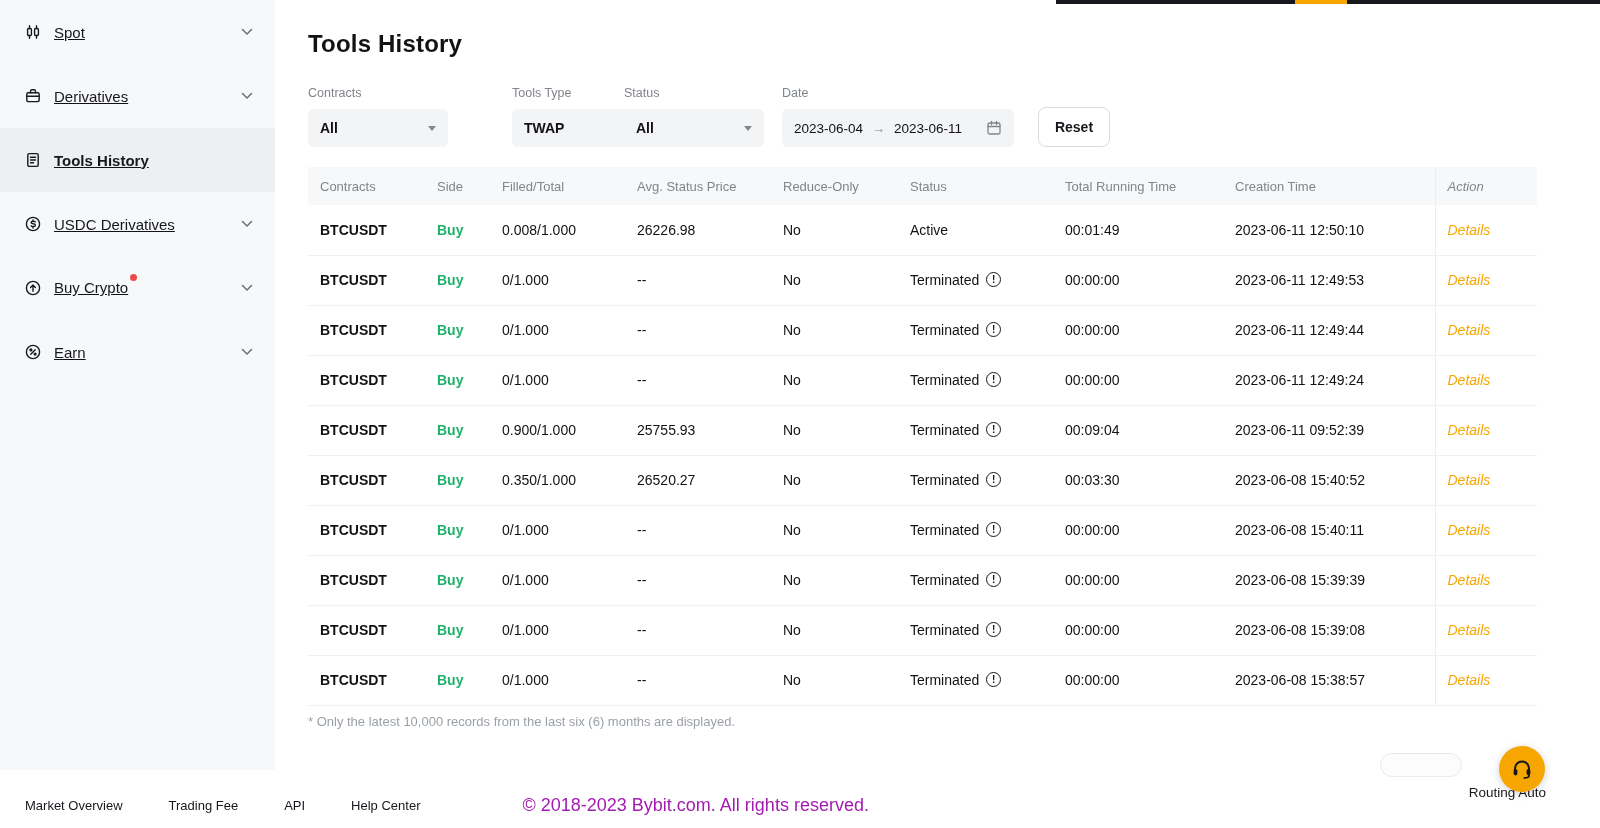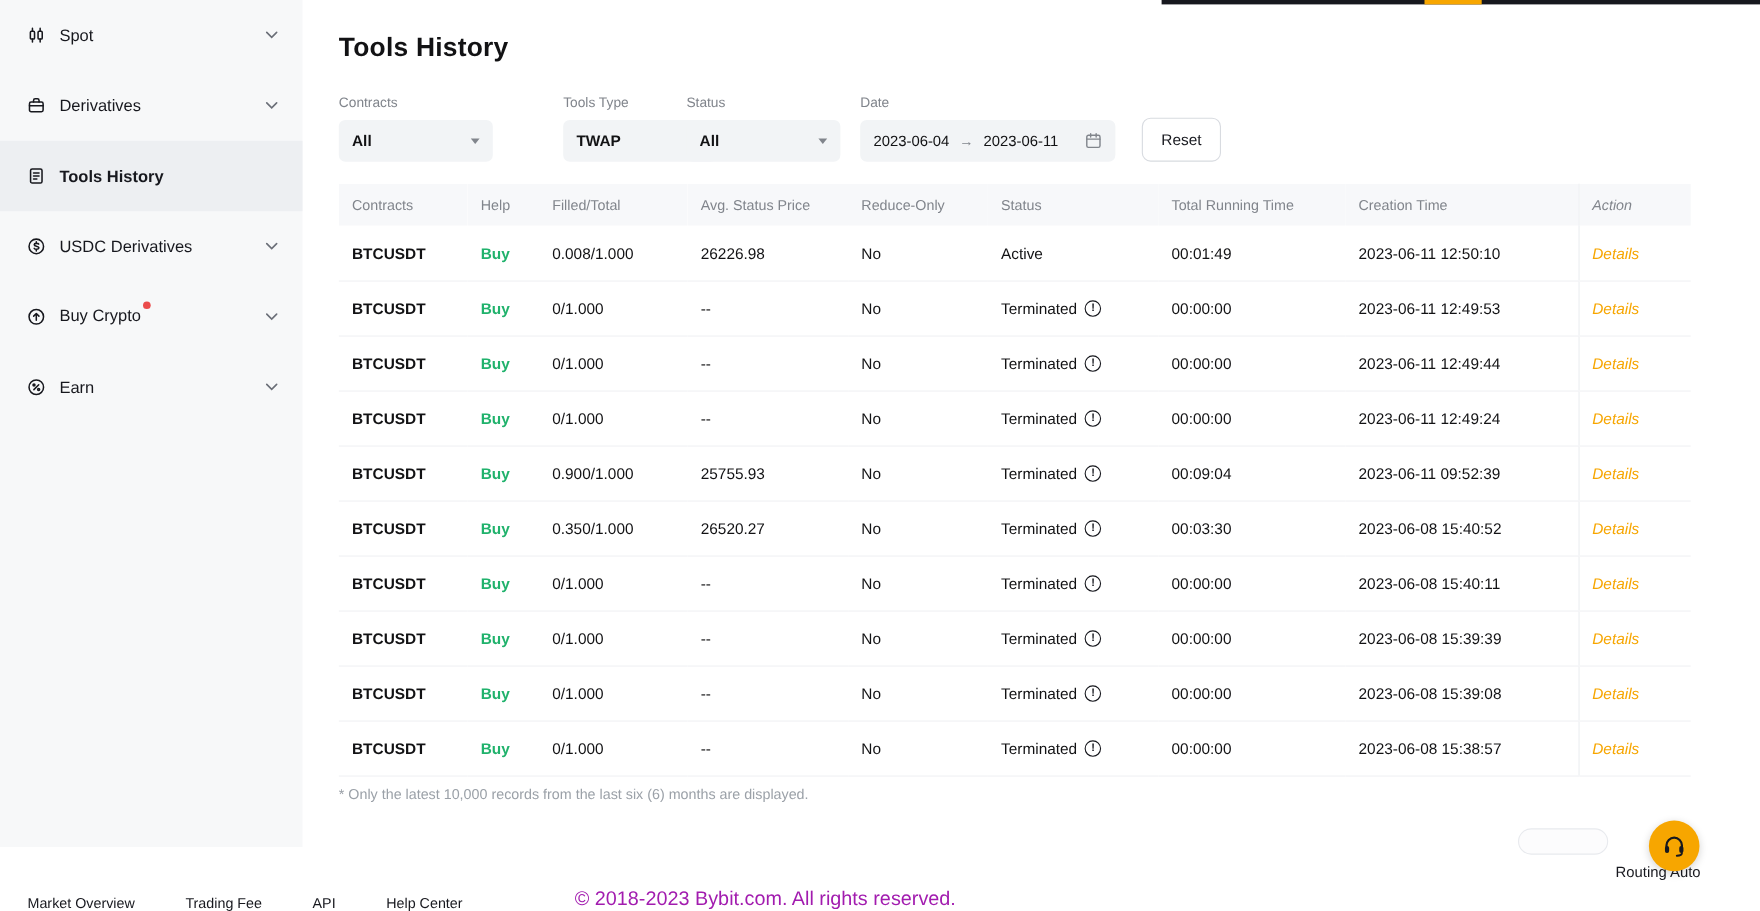--- a/index.html
+++ b/index.html
@@ -11,21 +11,21 @@
     color: #121214;
     overflow: hidden;
   }
 
   
   .topstrip { position:absolute; top:0; left:1056px; width:544px; height:4px; background:#17181e; z-index:10; }
   .topstrip-accent { position:absolute; top:0; left:239px; width:52px; height:4px; background:#f7a600; }
 
   
   .sidebar { position:absolute; left:0; top:0; width:275px; height:770px; background:#f7f8f9; z-index:2; }
-  .side-item { height:64px; display:flex; align-items:center; gap:12px; padding:0 22px 0 24px; cursor:pointer; }
+  .side-item { height:64px; display:flex; align-items:center; gap:12px; padding:0 22px 0 24px; cursor:pointer;text-decoration:underline; }
   .side-item.active { background:#edeff2; }
   .side-icon { width:18px; height:18px; display:flex; align-items:center; justify-content:center; flex:0 0 18px; }
   .side-label { font-size:15px; font-weight:500; color:#17181e; }
   .side-item.active .side-label { font-weight:700; }
   .label-wrap { position:relative; display:inline-block; }
   .dot { position:absolute; top:-5px; right:-9px; width:7px; height:7px; border-radius:50%; background:#eb4b4b; }
   .chev { margin-left:auto; display:flex; }
 
   
   .main { position:absolute; left:275px; top:0; width:1325px; height:770px; background:#fff; }
@@ -36,38 +36,38 @@
   .flabel { font-size:12.5px; color:#81858c; margin-bottom:9px; }
   .fcontrol { height:38px; background:#f2f4f6; border-radius:6px; display:flex; align-items:center; padding:0 12px; font-size:14px; font-weight:600; cursor:pointer; }
   .g-contracts { left:0; width:140px; }
   .g-tools    { left:158px; width:140px;margin-left:46px; }
   .g-status   { left:316px; width:140px; }
   .g-date     { left:474px; width:232px; }
   .g-date .fcontrol { font-weight:500; font-size:13.5px; gap:9px; }
   .caret { width:0; height:0; border-left:4.5px solid transparent; border-right:4.5px solid transparent; border-top:5.5px solid #81858c; margin-left:auto; }
   .date-arrow { color:#81858c; font-size:13px; }
   .cal { margin-left:auto; display:flex; }
-  .reset-btn { position:absolute; left:730px; top:21px; width:72px; height:40px; background:#fff; border:1px solid #d8dbe0; border-radius:8px; font-size:14px; font-weight:400; color:#17181e; cursor:pointer; font-family:inherit; }
+  .reset-btn { position:absolute; left:730px; top:21px; width:72px; height:40px; background:#fff; border:1px solid #d8dbe0; border-radius:8px; font-size:14px; font-weight:700; color:#17181e; cursor:pointer; font-family:inherit; }
 
   
   .table-wrap { position:absolute; left:33px; top:167px; width:1229px; }
   table { width:1229px; border-collapse:collapse; table-layout:fixed; }
   thead th { height:38px; background:#f7f8fa; color:#81858c; font-size:13px; font-weight:400; text-align:left; padding:0 10px 0 12px; white-space:nowrap; overflow:hidden; }
   tbody td { height:50px; font-size:14px; font-weight:500; color:#121214; border-bottom:1px solid #f0f1f3; padding:0 10px 0 12px; white-space:nowrap; overflow:hidden; }
   tbody td:nth-child(1) { font-weight:700; }
   tbody td:nth-child(2) { color:#20b26c; font-weight:700; }
   th:nth-child(9), td:nth-child(9) { padding-right:12px; border-left:1px solid #eceef1;font-style:italic; }
-  .status-wrap { display:inline-flex; align-items:flex-end; gap:7px; }
+  .status-wrap { display:inline-flex; align-items:flex-start; gap:7px; }
   .info-icon { width:15px; height:15px; border:1.2px solid #17181e; border-radius:50%; display:inline-flex; align-items:center; justify-content:center; font-size:10px; font-weight:700; line-height:1; color:#17181e; cursor:pointer; }
   .details { color:#f7a600; font-weight:500; cursor:pointer; text-decoration:none; }
 
   .footnote { position:absolute; left:33px; top:714px; font-size:13px; color:#9ba1a8;text-align:center; }
 
   
-  .footer { position:absolute; left:0; bottom:0; width:1600px; height:58px; background:#fff; display:flex; align-items:flex-end; padding:13px 0 0 25px; z-index:3; }
+  .footer { position:absolute; left:0; bottom:0; width:1600px; height:58px; background:#fff; display:flex; align-items:center; padding:13px 0 0 25px; z-index:3; }
   .footer a { font-size:13px; font-weight:500; color:#17181e; text-decoration:none; margin-right:46px; cursor:pointer; }
   .copyright { font-size:18px; color:#a21caf; margin-left:56px; }
   .routing { position:absolute; right:54px; bottom:28px; font-size:13.5px; font-weight:500; color:#17181e; z-index:4;padding-left:40px; }
 
   .ghost-pill { position:absolute; left:1380px; top:753px; width:82px; height:24px; border:1px solid #e8eaee; border-radius:12px; background:#fcfcfd; z-index:4; cursor:pointer; }
 
   .chat-btn { position:absolute; right:55px; bottom:36px; width:46px; height:46px; border-radius:50%; background:#f7a600; display:flex; align-items:center; justify-content:center; box-shadow:0 2px 8px rgba(0,0,0,.18); cursor:pointer; z-index:6; border:none; }
 </style>
 </head>
 <body>
@@ -229,21 +229,21 @@
           <col style="width:146px">
         <col style="width:127px">
           <col style="width:155px">
           <col style="width:170px">
           <col style="width:212px">
           <col style="width:102px">
       </colgroup>
       <thead>
         <tr>
           <th>Contracts</th>
-          <th>Help</th>
+          <th>Side</th>
           <th>Filled/Total</th>
           <th>Avg. Status Price</th>
           <th>Reduce-Only</th>
           <th>Status</th>
           <th>Total Running Time</th>
           <th>Creation Time</th>
           <th>Action</th>
         </tr>
       </thead>
       <tbody id="table-body">

